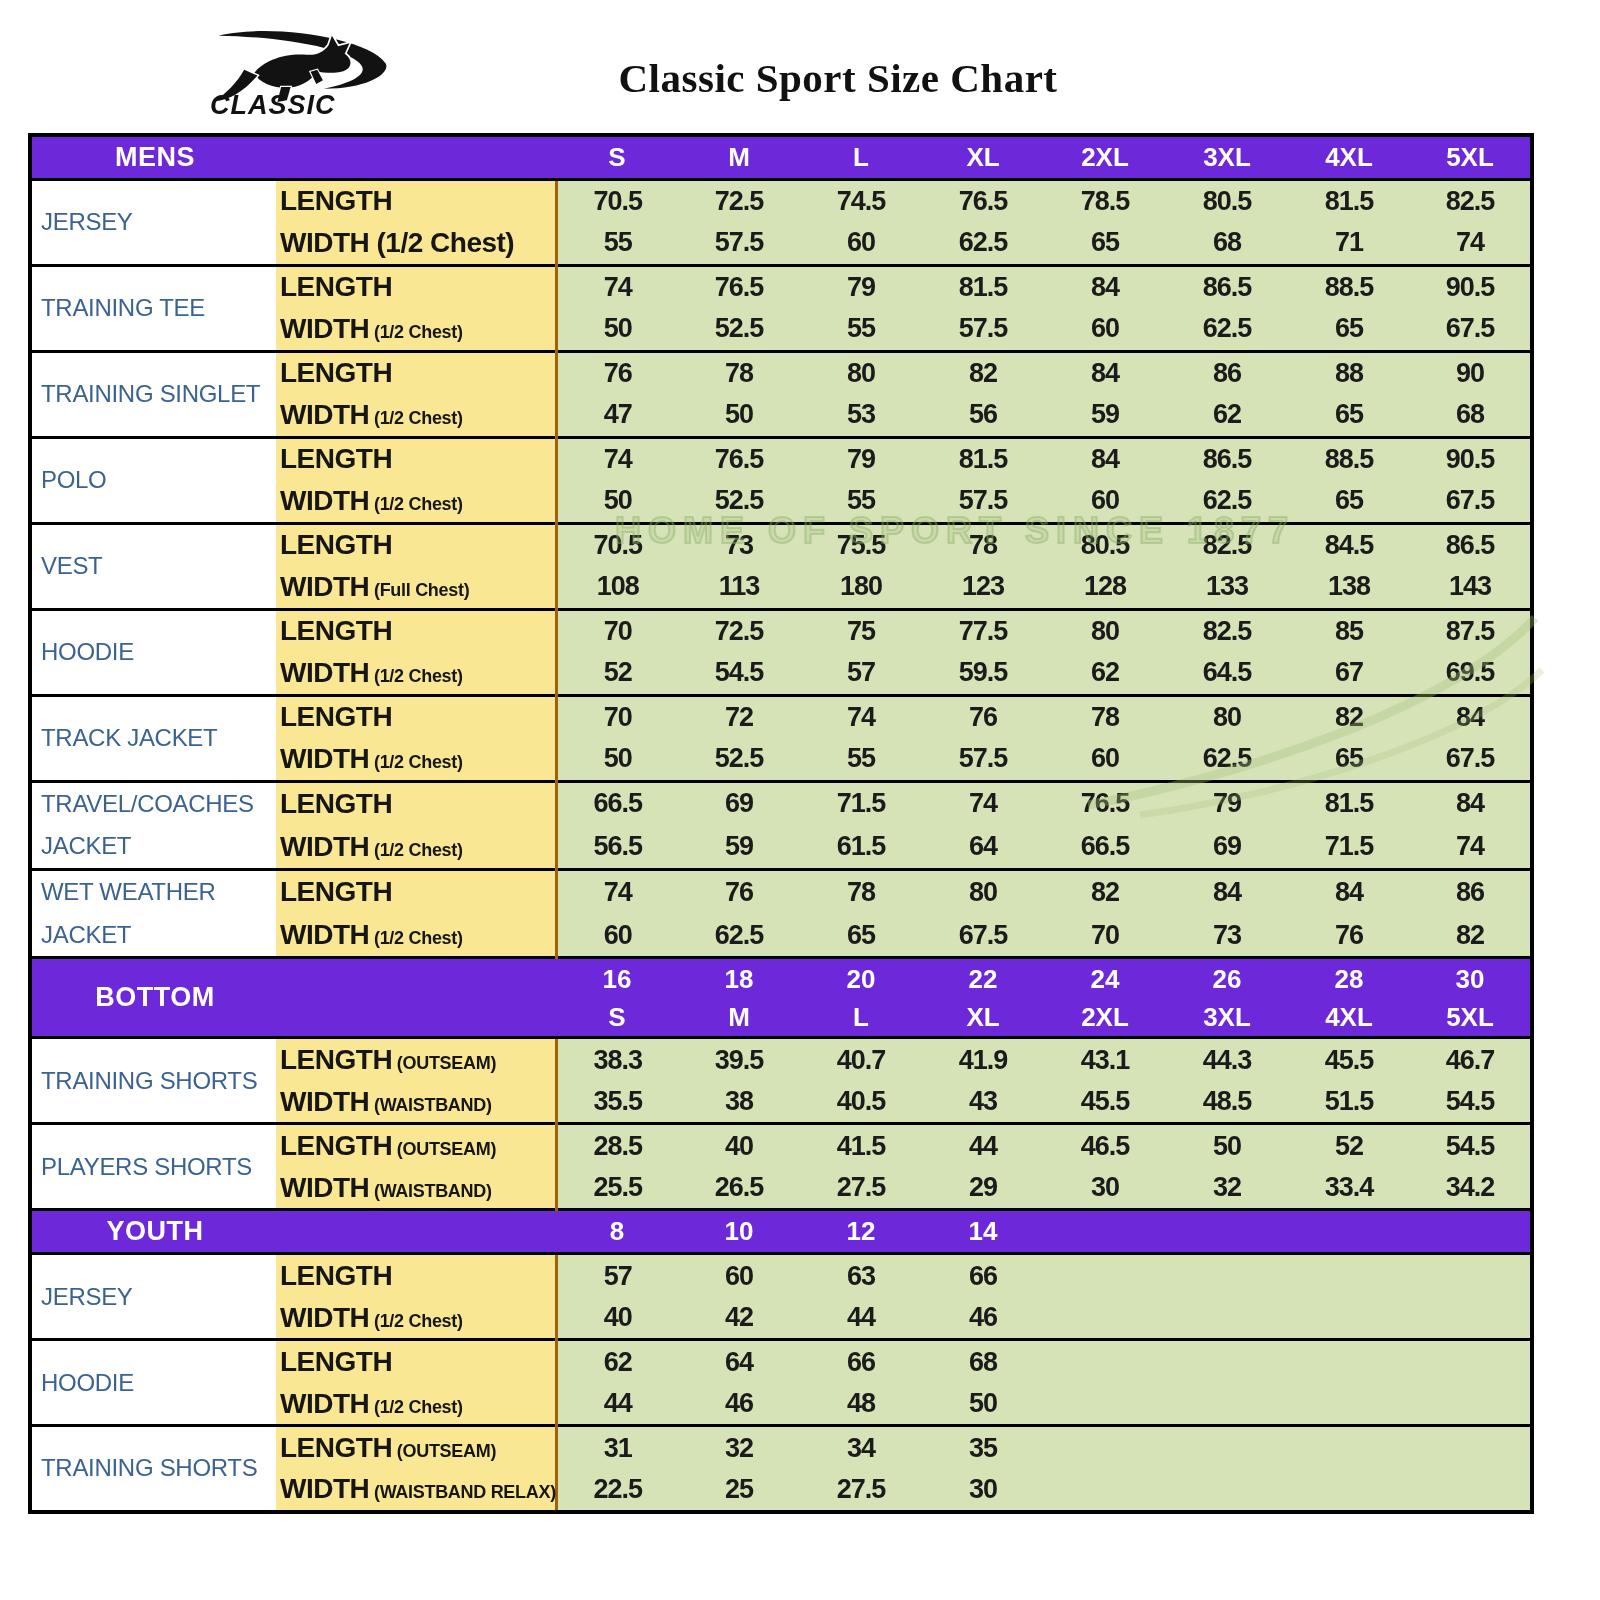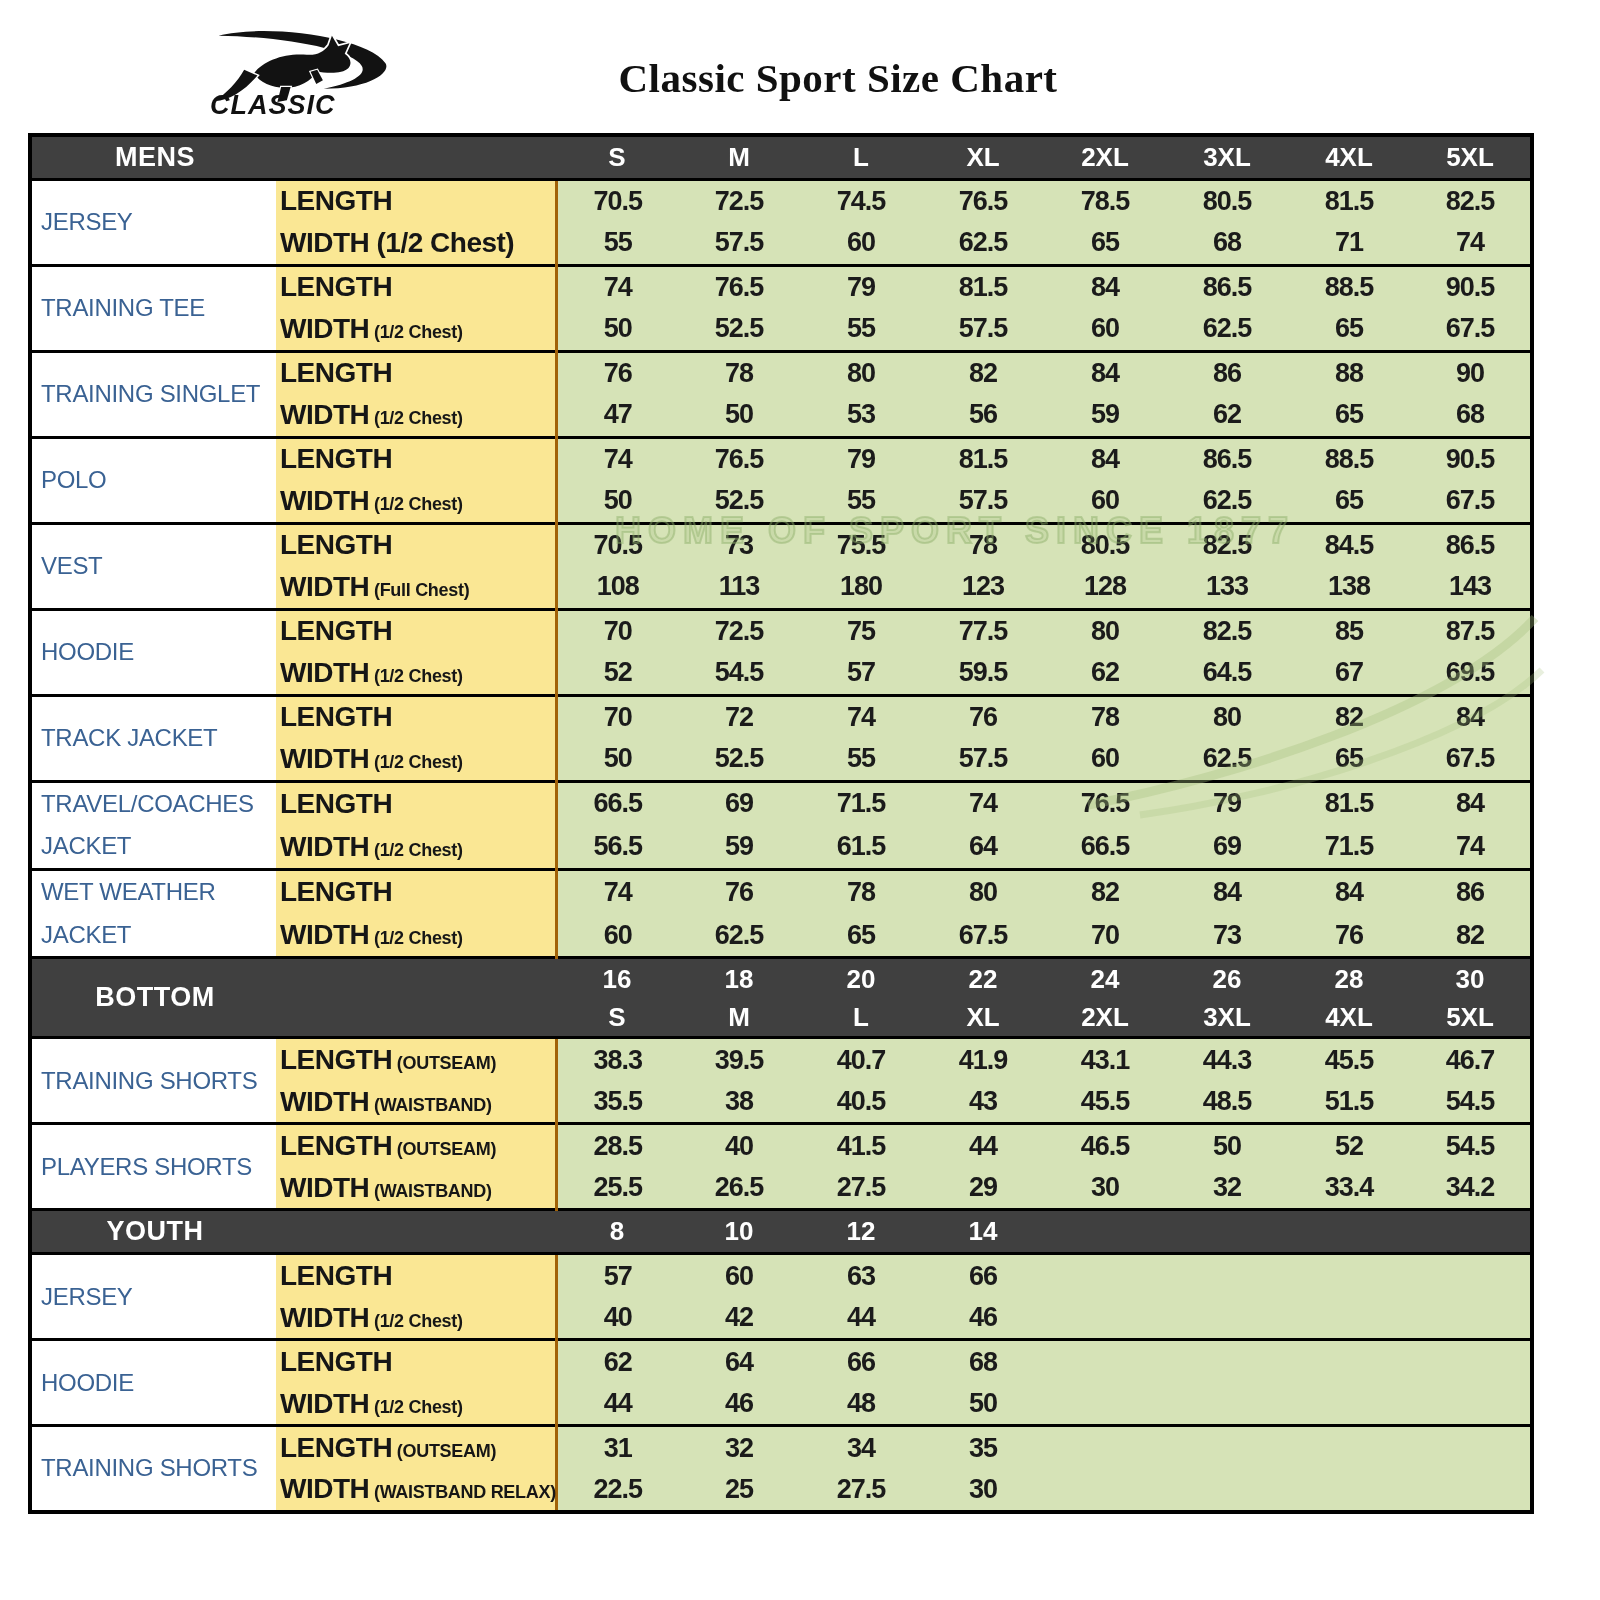--- a/index.html
+++ b/index.html
@@ -41,21 +41,21 @@
   }
   td.mlabel .note { font-size:18px; letter-spacing:-0.3px; }
   td.mlabel .note.lg { font-size:28px; letter-spacing:-0.5px; }
   td.val {
     background:#D6E3B7; color:#1b1b1b; text-align:center;
     font-size:27px; font-weight:700; letter-spacing:-1px;
   }
   td.val.first { border-left:3px solid #a16207; }
   tr.group-top > td { border-top:3px solid #000; }
   tr.sec > td {
-    background:#404040; color:#fff; font-weight:700;
+    background:#6d28d9; color:#fff; font-weight:700;
     border-top:3px solid #000; border-bottom:3px solid #000;
   }
   tr.sec.single { height:44px; }
   tr.sec.double { height:80px; }
   .sec-name-inner { width:246px; text-align:center; font-size:27px; letter-spacing:0.5px; }
   td.sec-size { text-align:center; font-size:26px; }
   tr.sec.double td.sec-size div { line-height:38px; }
 
   
   .watermark {

